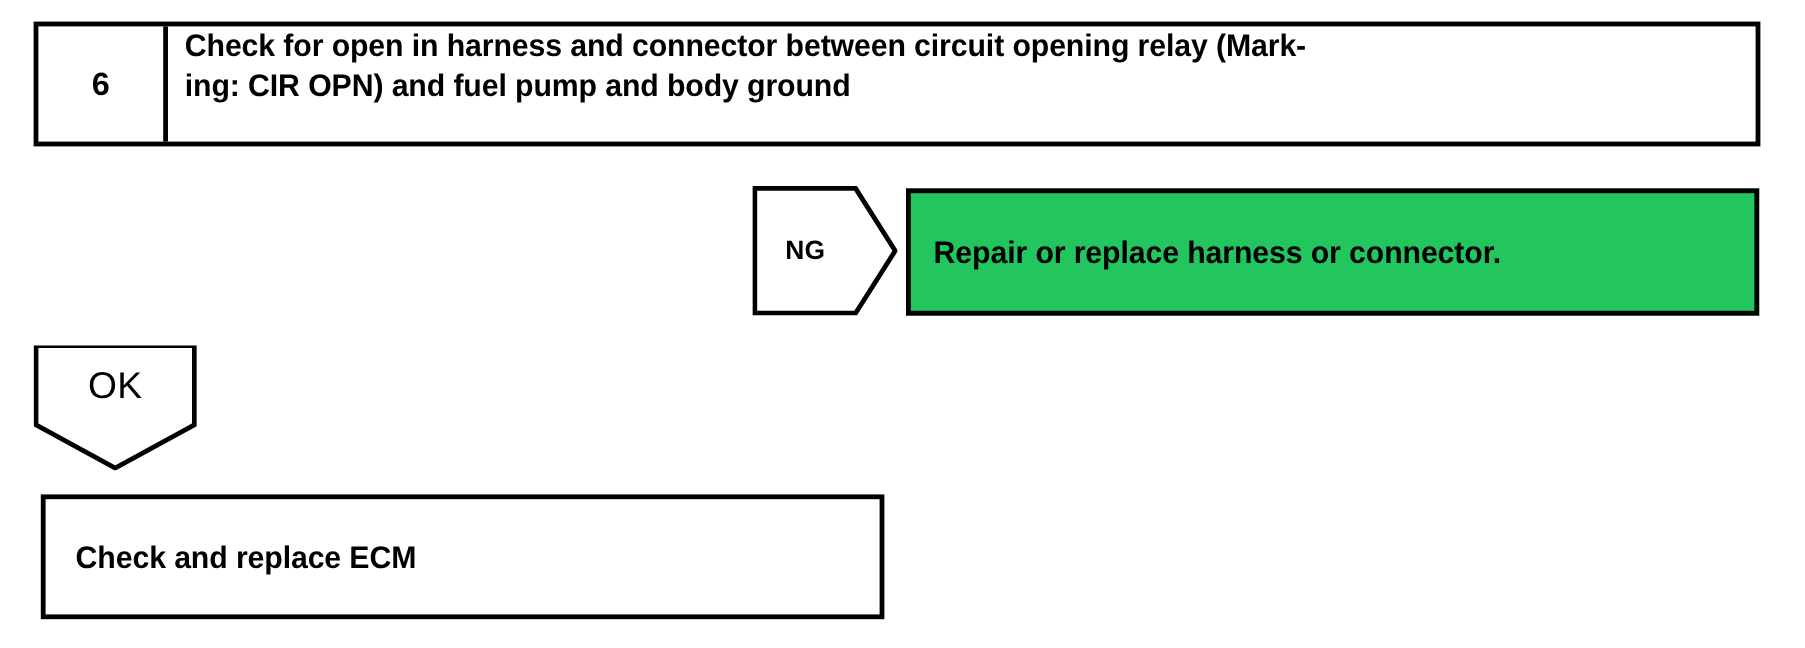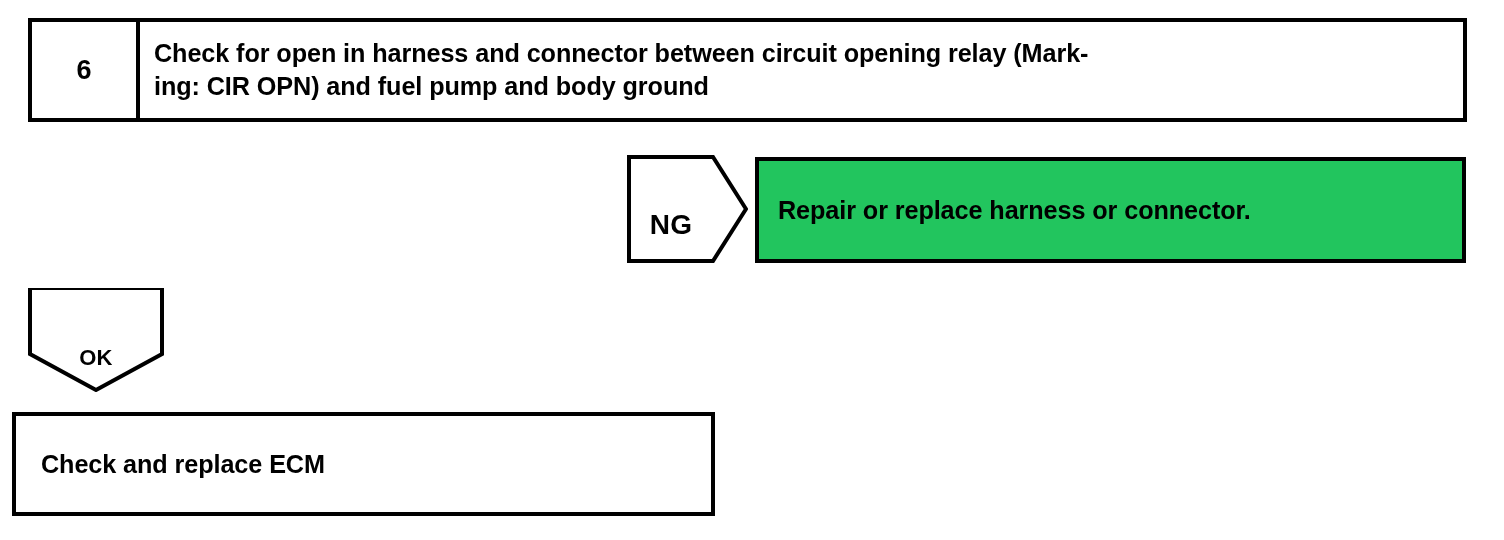--- a/index.html
+++ b/index.html
@@ -47,21 +47,21 @@
   .step-number-text {
     font-size: 27px;
     font-weight: bold;
     letter-spacing: 0px;
     line-height: 1;
   }
   .step-desc-cell {
     flex: 1 1 auto;
     box-sizing: border-box;
     display: flex;
-    align-items: center;
+    align-items: flex-start;
     padding-left: 14px;
     padding-right: 8px;
   }
   .step-desc-text {
     font-size: 26px;
     font-weight: bold;
     line-height: 33px;
     transform: scaleX(0.97);
     transform-origin: left center;
     white-space: pre-line;
@@ -83,24 +83,23 @@
   }
   .ng-label {
     position: absolute;
     left: 0;
     top: 0;
     width: 88px;
     height: 108px;
     display: flex;
     align-items: center;
     justify-content: center;
-    font-size: 28px;
+    font-size: 22px;
     font-weight: bold;
     letter-spacing: 0.2px;
-    margin-top: 16px;
   }
 
   
   .repair-box {
     position: absolute;
     left: 755px;
     top: 157px;
     width: 711px;
     height: 106px;
     box-sizing: border-box;
@@ -134,30 +133,29 @@
   }
   .ok-label {
     position: absolute;
     left: 0;
     top: 0;
     width: 136px;
     height: 68px;
     display: flex;
     align-items: center;
     justify-content: center;
-    font-size: 22px;
-    font-weight: bold;
+    font-size: 31px;
+    font-weight: normal;
     letter-spacing: 0.2px;
-    margin-top: 36px;
   }
 
   
   .ecm-box {
     position: absolute;
-    left: 12px;
+    left: 34px;
     top: 412px;
     width: 703px;
     height: 104px;
     box-sizing: border-box;
     border: 4px solid #000000;
     background: #ffffff;
     display: flex;
     align-items: center;
     padding-left: 25px;
   }

